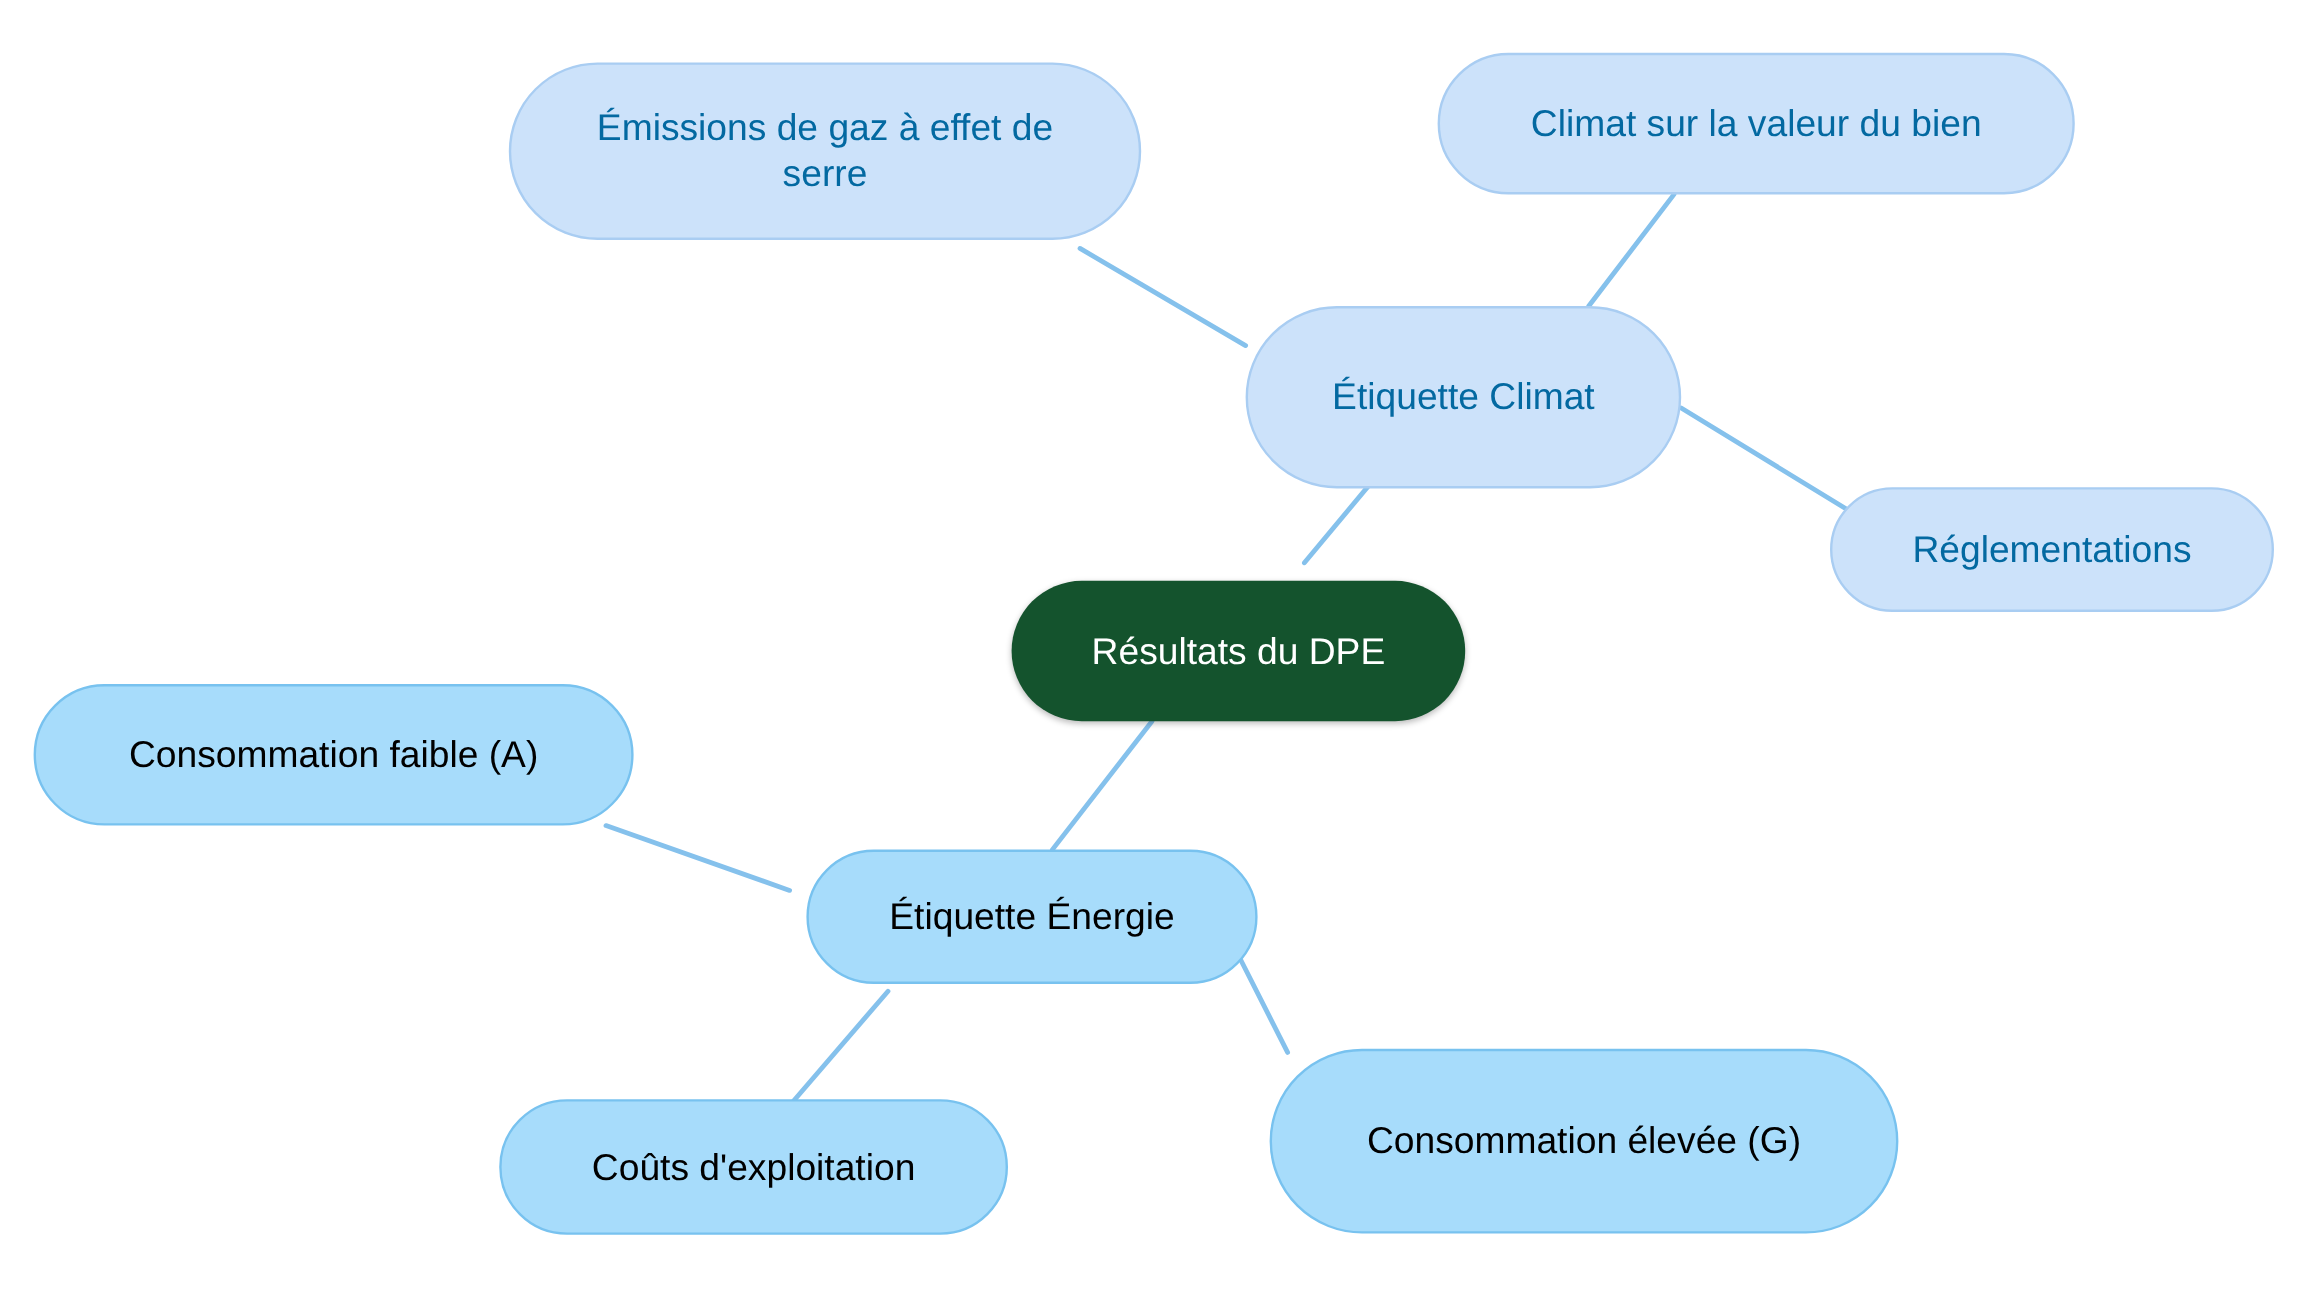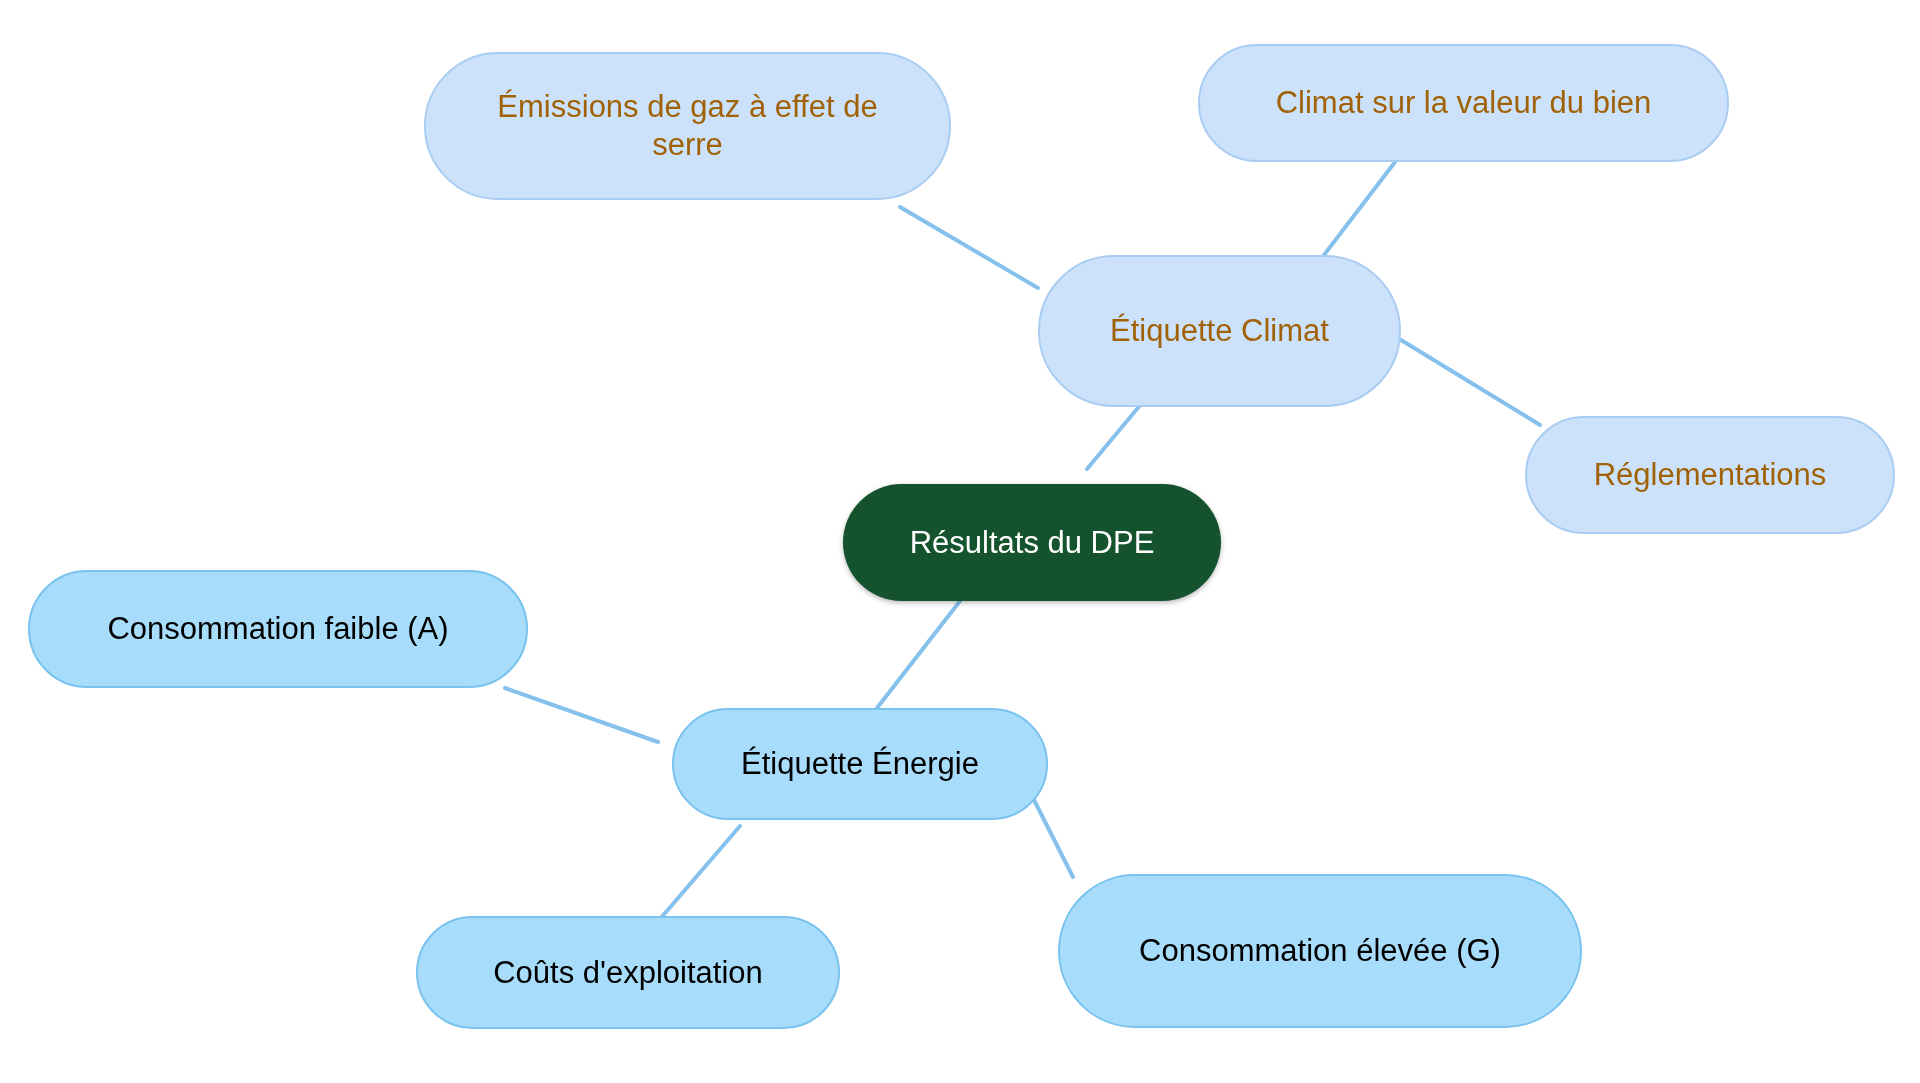--- a/index.html
+++ b/index.html
@@ -43,21 +43,21 @@
   .node-root {
     background: #14532d;
     color: #ffffff;
     border: none;
     font-size: 31px;
     box-shadow: 0 2px 5px rgba(0,0,0,0.28);
   }
   .node-climat {
     background: #cce2fa;
     border: 2px solid #a9cdf2;
-    color: #a16207;
+    color: #0369a1;
     font-size: 31px;
   }
   .node-energie {
     background: #a7dcfb;
     border: 2px solid #78c2ef;
     color: #000000;
     font-size: 31px;
   }
 </style>
 </head>
@@ -75,20 +75,20 @@
       <line x1="740" y1="826" x2="660" y2="919" stroke="#85c1ec" stroke-width="4" stroke-linecap="round"></line>
       <line x1="1034" y1="800" x2="1073" y2="877" stroke="#85c1ec" stroke-width="4" stroke-linecap="round"></line>
     </svg>
 
   <div id="node-layer">
       <div class="node node-root" style="left: 843px; top: 484px; width: 378px; height: 117px;">Résultats du DPE</div>
       <div class="node node-climat" style="left: 1038px; top: 255px; width: 363px; height: 152px;">Étiquette Climat</div>
       <div class="node node-climat" style="left: 424px; top: 52px; width: 527px; height: 148px;">Émissions de gaz à effet de
 serre</div>
       <div class="node node-climat" style="left: 1198px; top: 44px; width: 531px; height: 118px;">Climat sur la valeur du bien</div>
-      <div class="node node-climat" style="left: 1525px; top: 416px; width: 370px; height: 118px;">Réglementations</div>
+      <div class="node node-climat" style="left: 1525px; top: 406px; width: 370px; height: 104px;">Réglementations</div>
       <div class="node node-energie" style="left: 672px; top: 708px; width: 376px; height: 112px; text-align: center;">Étiquette Énergie</div>
       <div class="node node-energie" style="left: 28px; top: 570px; width: 500px; height: 118px;">Consommation faible (A)</div>
       <div class="node node-energie" style="left: 416px; top: 916px; width: 424px; height: 113px;">Coûts d'exploitation</div>
       <div class="node node-energie" style="left: 1058px; top: 874px; width: 524px; height: 154px;">Consommation élevée (G)</div>
     </div>
 
 </div>
 
 </body></html>

